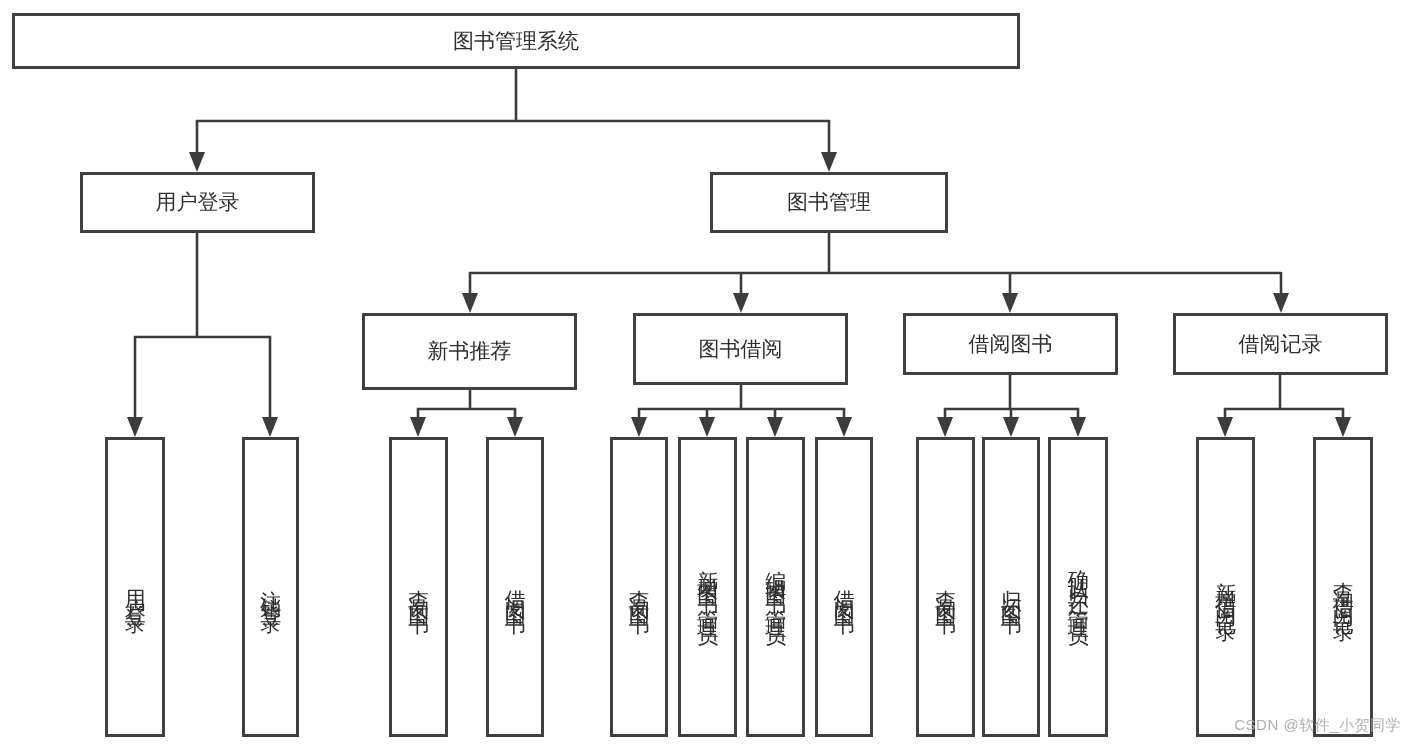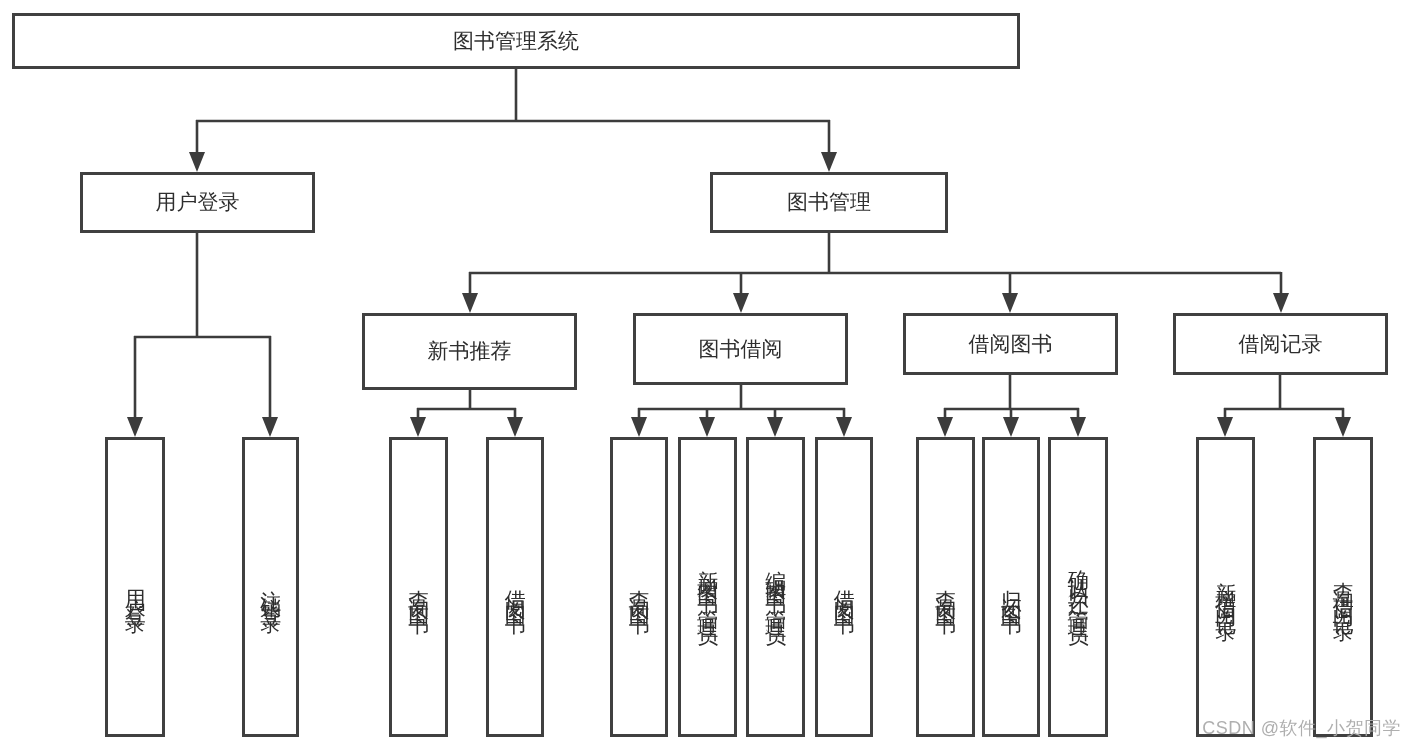--- a/index.html
+++ b/index.html
@@ -13,21 +13,21 @@
     border:3px solid #404040; color:#2e2e2e;
     display:flex; align-items:center; justify-content:center;
     font-size:21px; line-height:1.25; text-align:center; white-space:nowrap;
   }
   .v {
     writing-mode:vertical-rl; letter-spacing:8px; white-space:normal;
     padding-top:4px;
   }
   #watermark {
     position:absolute; left:1186px; top:716px; width:215px;
-    font-size:18px; color:#ababab; text-align:right; letter-spacing:0.5px;
+    font-size:15px; color:#ababab; text-align:right; letter-spacing:0.5px;
     z-index:5; opacity:0.95;
   }
 </style>
 </head>
 <body>
 
 <div id="canvas">
 
   <svg id="connectors" viewBox="0 0 1405 747" xmlns="http://www.w3.org/2000/svg">
       <line x1="516" y1="69" x2="516" y2="121" stroke="#3c3c3c" stroke-width="2.6"></line>

